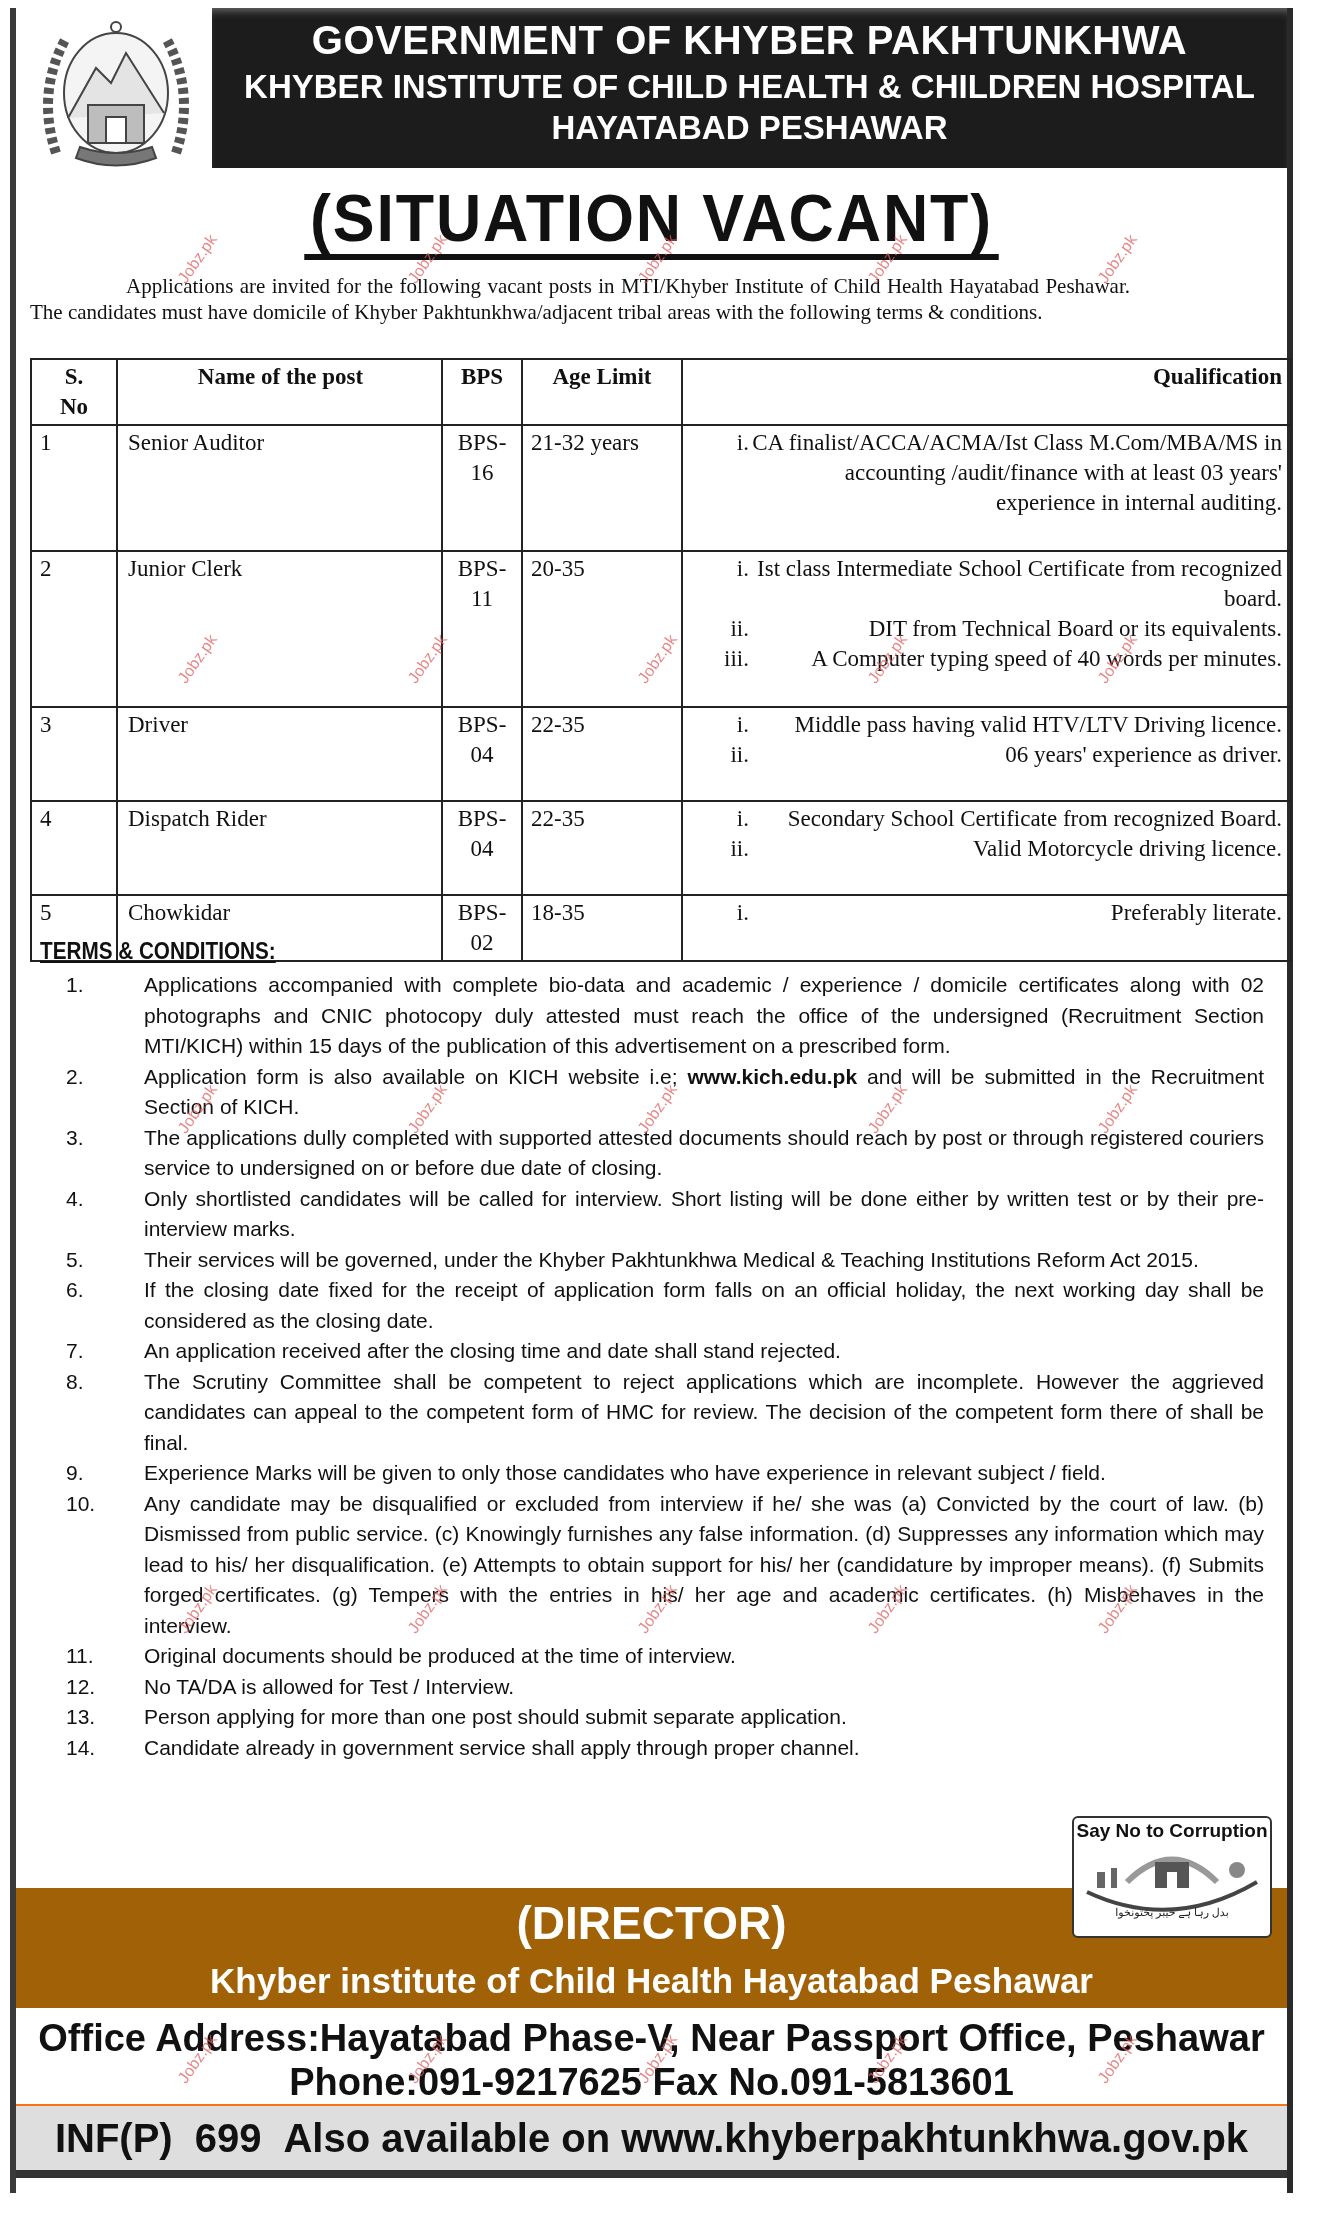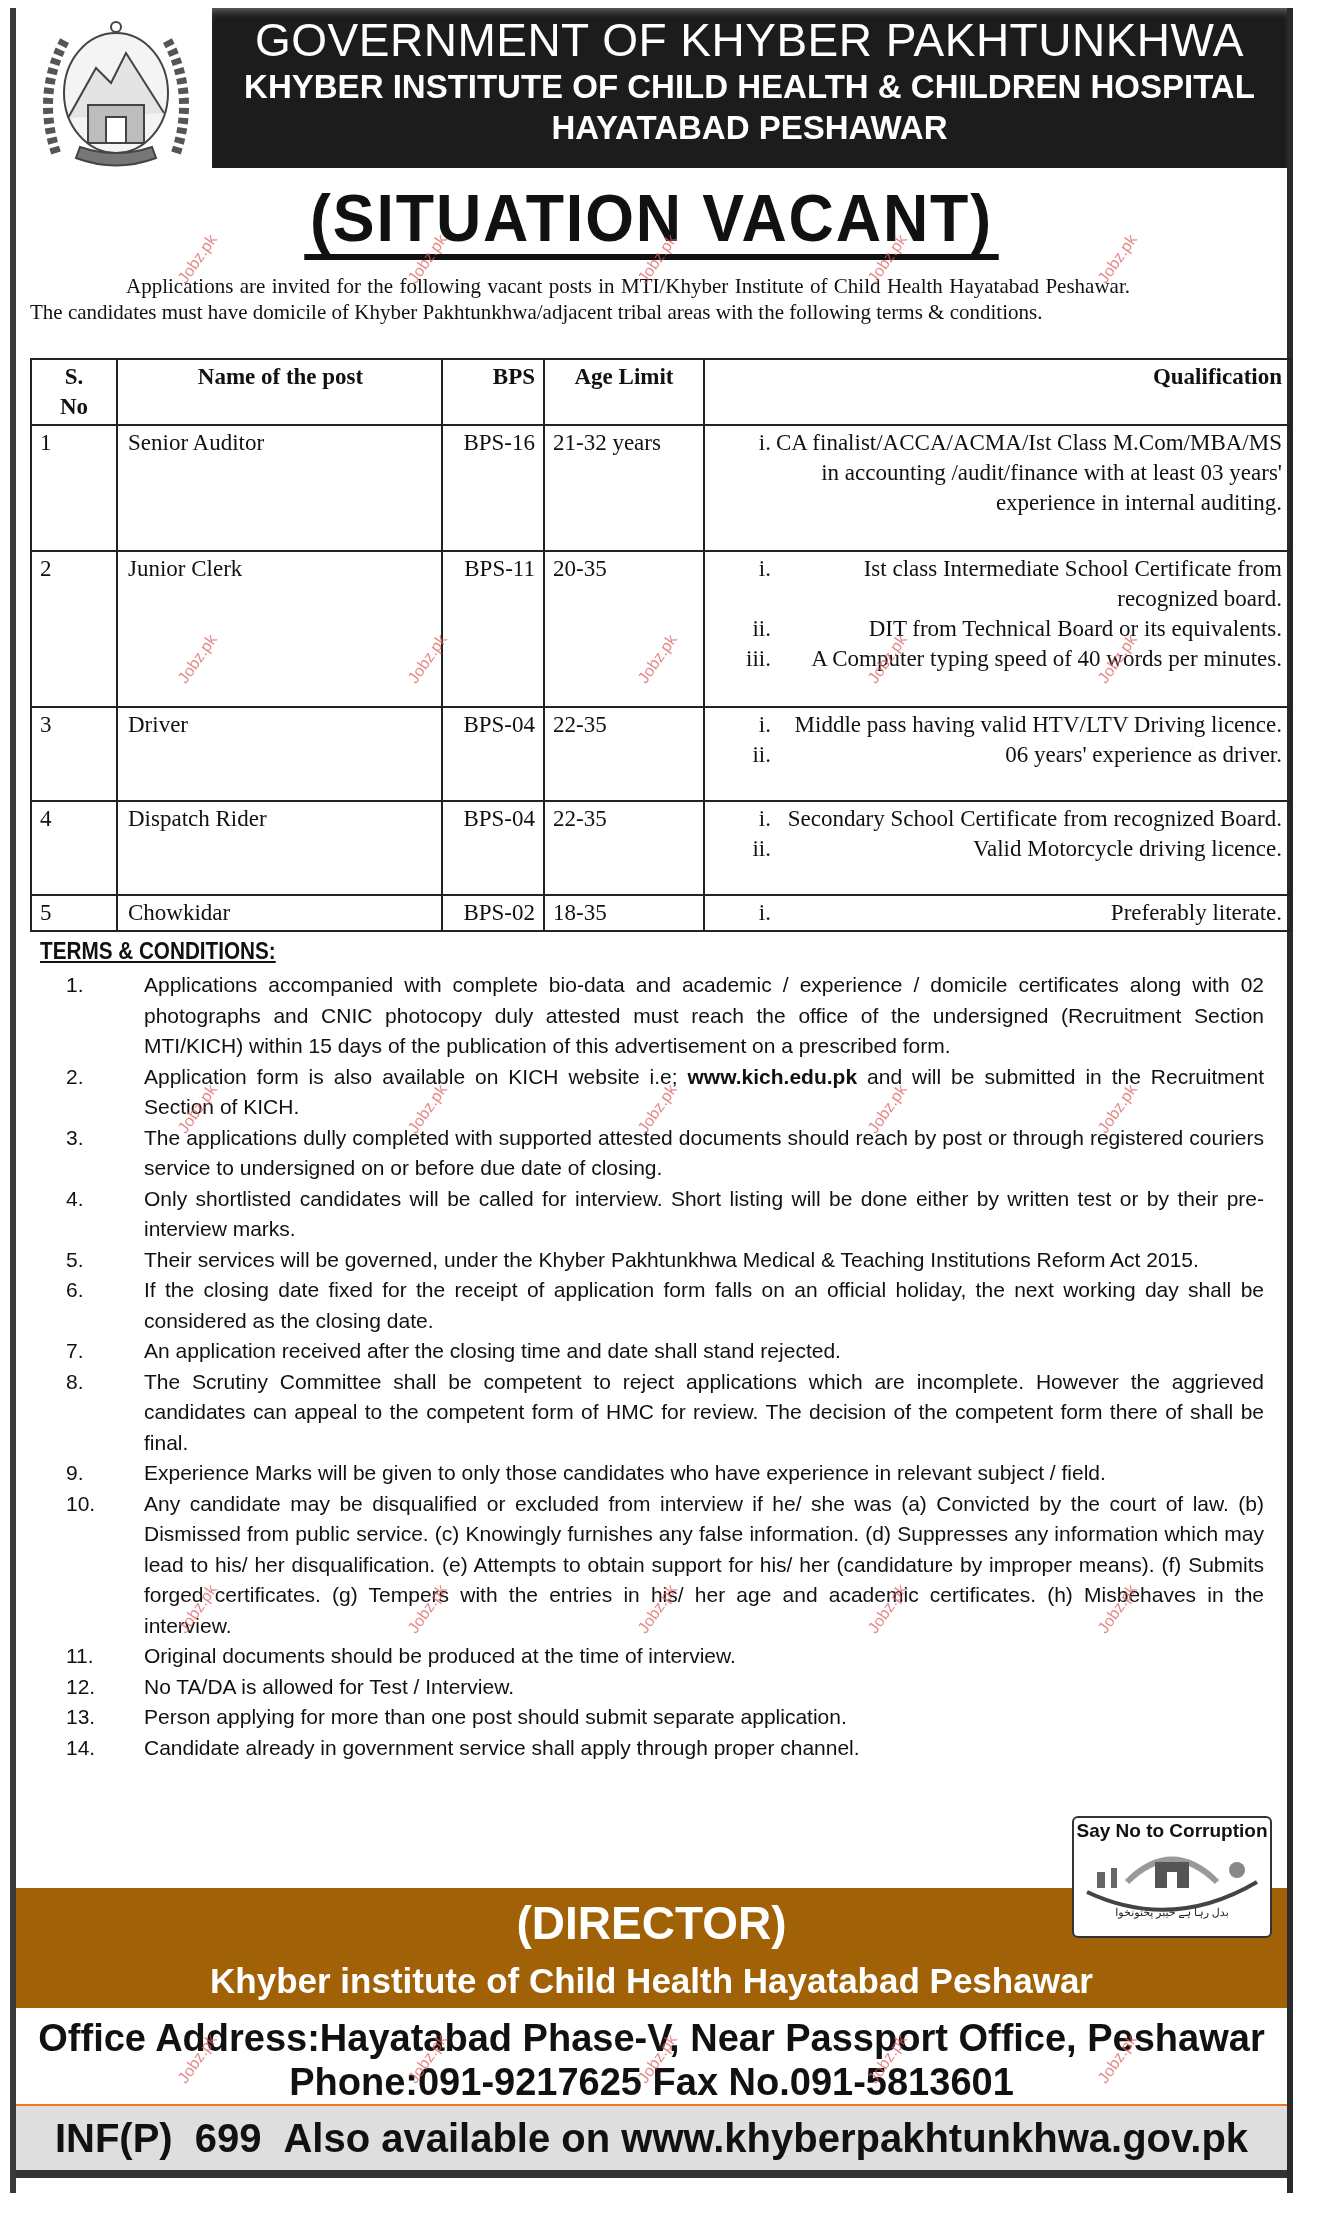--- a/index.html
+++ b/index.html
@@ -16,21 +16,21 @@
     .header { position: absolute; left: 0; top: 0; width: 100%; height: 160px; }
     .logo {
       position: absolute; left: 6px; top: 2px; width: 188px; height: 165px;
       display: flex; align-items: center; justify-content: center;
     }
     .header-band {
       position: absolute; left: 196px; top: 0; right: 0; height: 160px;
       background: #1c1c1c; color: #fff; text-align: center;
       box-shadow: inset 0 8px 10px -6px #777;
     }
-    .header-band .l1 { font-family: "Liberation Sans", sans-serif; font-size: 46px; font-weight: normal; line-height: 52px; margin-top: 6px; letter-spacing: 0.5px; }
+    .header-band .l1 { font-family: "Liberation Sans", sans-serif; font-size: 40px; font-weight: bold; line-height: 52px; margin-top: 6px; letter-spacing: 0.5px; }
     .header-band .l2 { font-family: "Liberation Sans", sans-serif; font-size: 33px; font-weight: bold; line-height: 42px; }
     .header-band .l3 { font-family: "Liberation Sans", sans-serif; font-size: 33px; font-weight: bold; line-height: 40px; }
 
     .title {
       position: absolute; left: 0; top: 172px; width: 100%; text-align: center;
       font-family: "Liberation Sans", sans-serif; font-size: 66px; font-weight: bold;
       letter-spacing: 2px; transform: scaleX(0.95);
     }
     .title span { border-bottom: 6px solid #111; padding: 0 6px; line-height: 72px; display: inline-block; }
 
@@ -42,21 +42,21 @@
 
     
     .jobs {
       position: absolute; left: 14px; top: 350px; width: 1262px;
       border-collapse: collapse; font-size: 23px; line-height: 30px;
     }
     .jobs th, .jobs td { border: 2px solid #222; vertical-align: top; padding: 2px 8px; }
     .jobs th { font-weight: bold; text-align: center; height: 66px; }
     .jobs .c-sno { width: 86px; }
     .jobs .c-name { width: 325px; padding-left: 10px; }
-    .jobs .c-bps { width: 102px; text-align: right; }
+    .jobs .c-bps { width: 80px; text-align: center; }
     .jobs .c-age { width: 160px; }
     .jobs .c-qual { padding-left: 22px; text-align: right; }
     .qual-item { display: flex; }
     .qual-item .num { width: 44px; flex: 0 0 44px; }
     .qual-item .txt { flex: 1; font-family: "Liberation Serif", serif; }
 
     
     .terms-title {
       position: absolute; left: 24px; top: 930px;
       font-family: "Liberation Sans", sans-serif; font-size: 23px; font-weight: bold;

